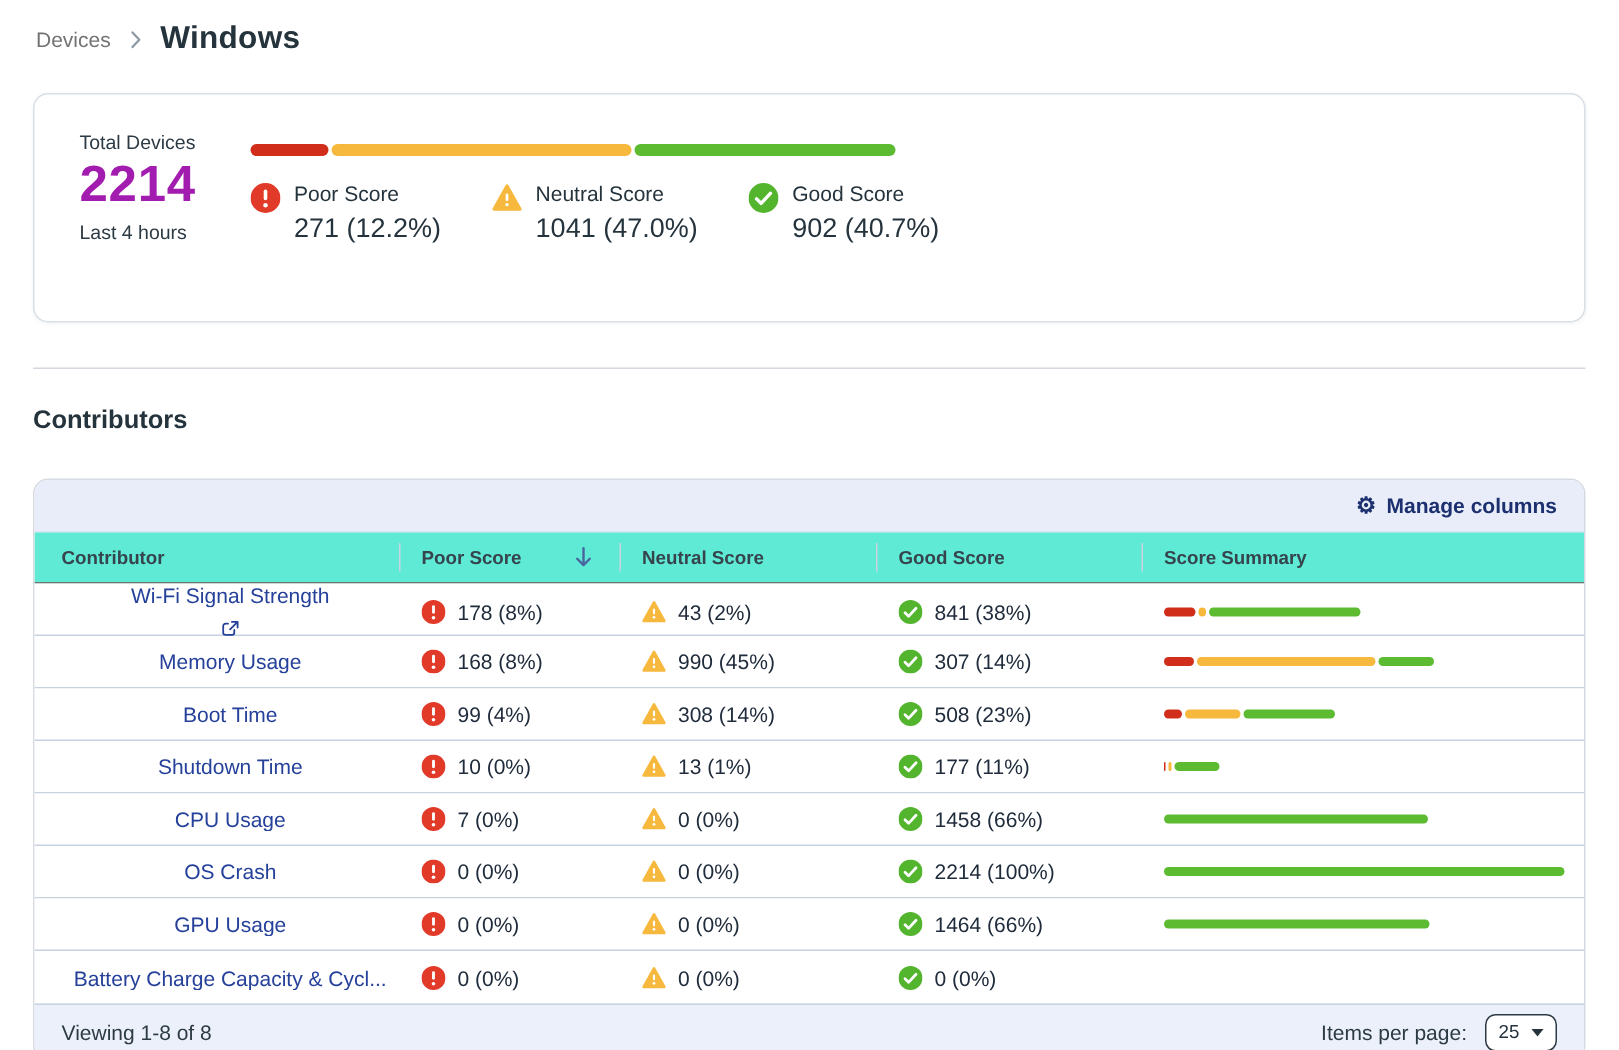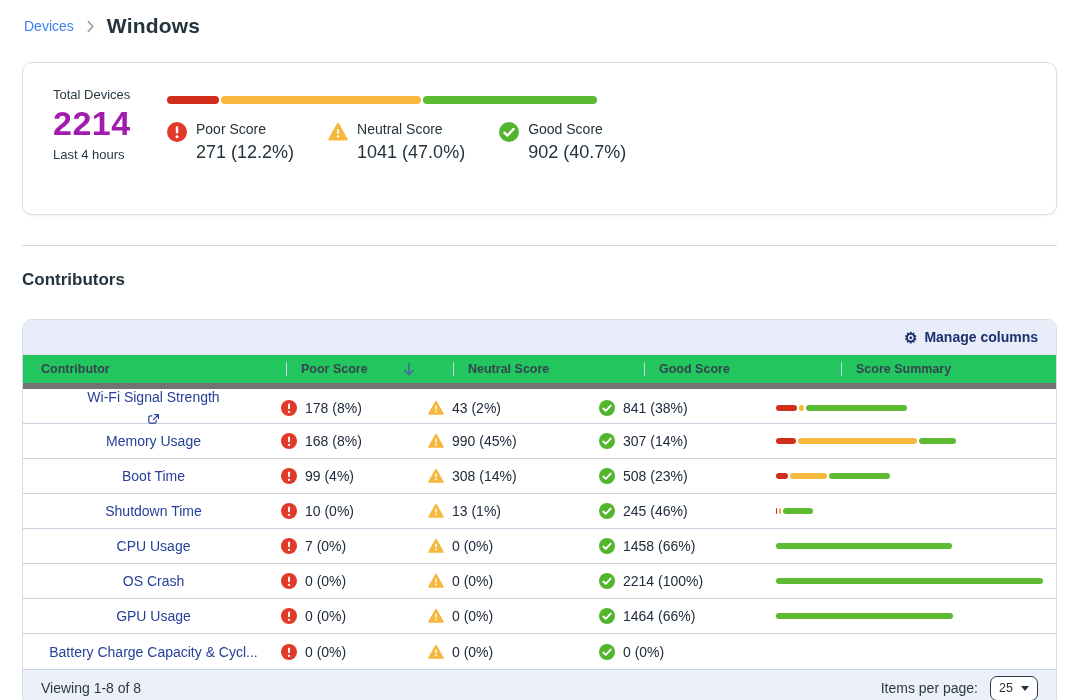--- a/index.html
+++ b/index.html
@@ -5,21 +5,21 @@
   * { box-sizing: border-box; margin: 0; padding: 0; }
   html, body { background: #fff; }
   .page {
     width: 1079px; height: 700px; background: #ffffff; overflow: hidden;
     font-family: "Liberation Sans", sans-serif; color: #2c3a44; padding-top: 12px;
     position: relative;
   }
 
   
   .breadcrumb { margin-left: 24px; height: 28px; display: flex; align-items: center; gap: 10px; }
-  .crumb-parent { font-size: 14px; color: #3b82f6; cursor: pointer; }
+  .crumb-parent { font-size: 14px; color: #737373; cursor: pointer; }
   .crumb-current { font-size: 21px; font-weight: 700; color: #25333d; letter-spacing: .2px; }
   .chevron-icon { display: inline-flex; }
 
   
   .summary-card {
     margin: 22px 22px 0; height: 153px; border: 1px solid #d9dfe5; border-radius: 10px;
     box-shadow: 0 1px 3px rgba(40,60,90,.06); display: flex; padding: 24px 0 0 30px; background: #fff;
   }
   .totals { width: 114px; }
   .totals-label { font-size: 13px; color: #2c3a44; }
@@ -51,21 +51,21 @@
     padding-right: 18px; border-bottom: 1px solid #dde3f1;
   }
   .manage-cols-btn {
     border: none; background: transparent; display: flex; align-items: center; gap: 7px;
     color: var(--accent-navy); font-family: inherit; font-size: 14px; font-weight: 700; cursor: pointer;
   }
   .gear-icon { font-size: 15px; line-height: 1; color: var(--accent-navy); }
 
   .thead {
     display: grid; grid-template-columns: 243px 147px 171px 177px 1fr; height: 34px;
-    background: #22c55e; align-items: center; border-bottom: 6px solid #737373; gap: 20px;
+    background: #5eead4; align-items: center; border-bottom: 1px solid #737373;
   }
   .th { font-size: 12.5px; font-weight: 700; color: #36444e; padding-left: 15px; position: relative;
         height: 100%; display: flex; align-items: center; cursor: pointer; }
   .th:first-child { padding-left: 18px; }
   .th:not(:first-child)::before {
     content: ""; position: absolute; left: 0; top: 7px; bottom: 7px; width: 1px; background: #c9d3e2;
   }
   .sort-arrow { margin-left: auto; margin-right: 16px; display: inline-flex; cursor: pointer; }
 
   .trow {
@@ -325,21 +325,21 @@
         <rect x="9.1" y="7" width="1.8" height="5" rx="0.9" fill="#fff"></rect>
         <circle cx="10" cy="14.4" r="1.15" fill="#fff"></circle>
       </svg>
       <span class="cell-val val">13 (1%)</span>
     </div>
     <div class="td cell-good">
       <svg class="row-icon" viewBox="0 0 20 20">
         <circle cx="10" cy="10" r="10" style="fill:var(--good)"></circle>
         <path d="M5.4 10.6 L8.4 13.6 L14.6 6.9" stroke="#fff" stroke-width="2.3" fill="none" stroke-linecap="round" stroke-linejoin="round"></path>
       </svg>
-      <span class="cell-val val">245 (46%)</span>
+      <span class="cell-val val">177 (11%)</span>
     </div>
     <div class="td">
       <div class="score-bar">
               <span class="seg" style="background: var(--bar-red); width: 1px;"></span>
               <span class="seg" style="background: var(--bar-yellow); width: 2px;"></span>
               <span class="seg" style="background: var(--bar-green); width: 30px;"></span>
             </div>
     </div>
   </div>
 

